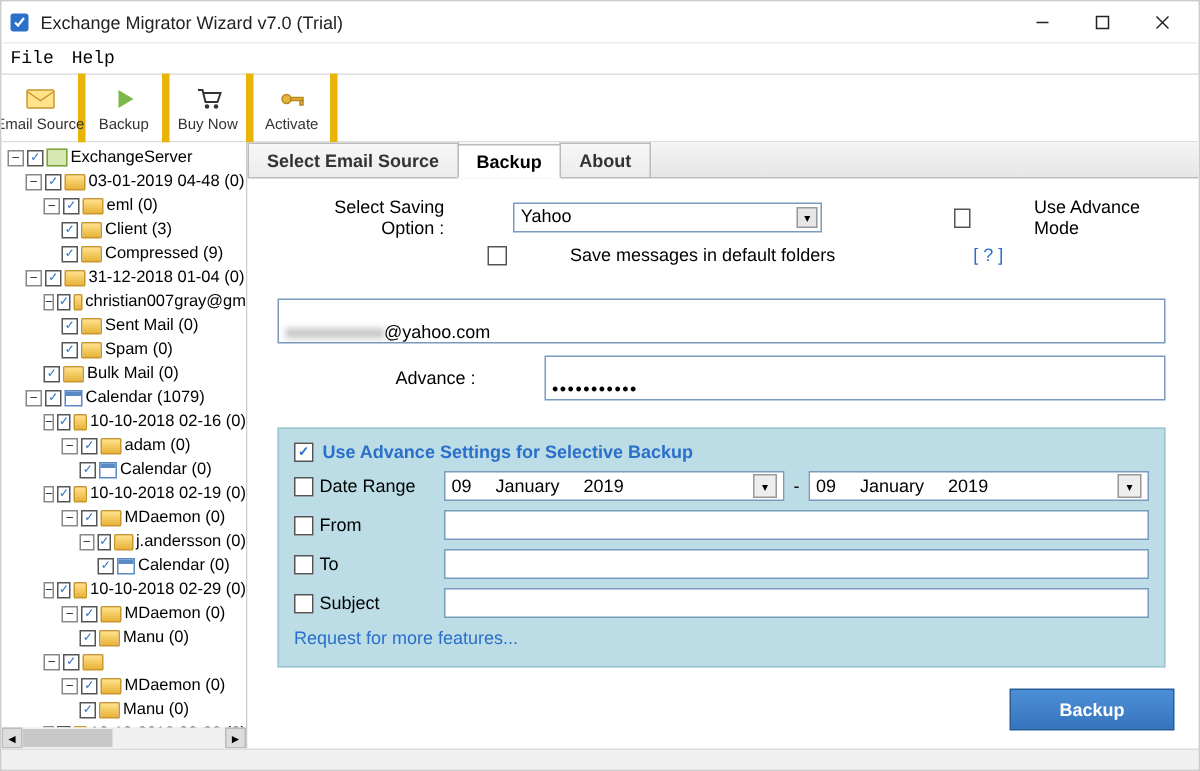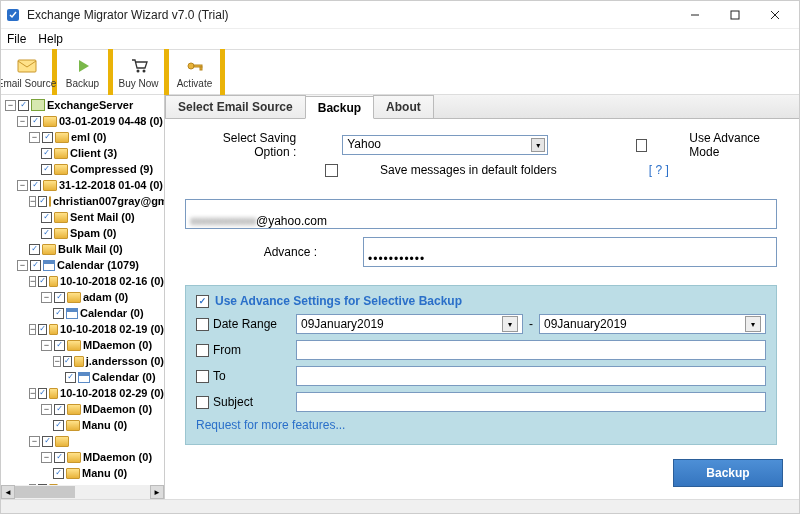--- a/index.html
+++ b/index.html
@@ -2,36 +2,36 @@
 <html><head>
 <meta charset="utf-8">
 <style>
 * { box-sizing: border-box; margin: 0; padding: 0; font-family: "Segoe UI", Tahoma, sans-serif; font-size: 12px; }
 body { background: #fff; width: 800px; height: 514px; overflow: hidden; border: 1px solid #ccc; position: relative; }
 .titlebar { height: 28px; background: #fff; display: flex; align-items: center; padding: 0 4px; border-bottom: 1px solid #eee; }
 .titlebar .icon { width: 16px; height: 16px; margin-right: 6px; }
 .titlebar .title { flex: 1; color: #222; font-size: 12px; }
 .titlebar .winbtn { width: 40px; height: 28px; display: flex; align-items: center; justify-content: center; cursor: default; }
 .menubar { height: 20px; display: flex; padding: 0 6px; gap: 12px; align-items: center; }
-.menubar span { cursor: default; }
+.menubar span { cursor: default; font-family: Liberation Mono, monospace; }
 .toolbar { height: 46px; display: flex; align-items: center; gap: 0; border-top: 1px solid #ddd; border-bottom: 1px solid #ddd; background: #fff; }
 .toolbtn { width: 56px; height: 46px; display: flex; flex-direction: column; align-items: center; justify-content: center; gap: 2px; border-right: 5px solid #eab308; cursor: default; }
 .toolbtn .ticon { width: 20px; height: 20px; display: flex; align-items: center; justify-content: center; }
 .toolbtn .tlabel { font-size: 10px; color: #333; white-space: nowrap; }
 .workspace { position: absolute; top: 94px; left: 0; right: 0; bottom: 14px; display: flex; }
 .tree { width: 164px; overflow: hidden; border-right: 1px solid #ccc; position: relative; background: #fff; }
 .tree-inner { padding: 2px 0 2px 4px; line-height: 16px; font-size: 11px; white-space: nowrap; }
 .node { display: flex; align-items: center; height: 16px; gap: 2px; }
 .exp { width: 11px; height: 11px; border: 1px solid #888; display: inline-flex; align-items: center; justify-content: center; font-size: 9px; line-height: 1; color: #333; background: #fff; }
 .chk { width: 11px; height: 11px; border: 1px solid #555; background: #fff; display: inline-flex; align-items: center; justify-content: center; font-size: 8px; color: #2a6fc9; }
 .fld { width: 14px; height: 11px; background: linear-gradient(#ffe28a,#e8b33a); border: 1px solid #c9972d; border-radius: 1px; display: inline-block; }
 .cal { width: 12px; height: 11px; background: #fff; border: 1px solid #5a8ac6; position: relative; display: inline-block; }
 .cal::before { content:""; position:absolute; top:0; left:0; right:0; height:3px; background:#5a8ac6; }
 .srv { width: 14px; height: 12px; background: #d7e8b0; border:1px solid #7aa33a; display:inline-block; }
-.nlabel { color: #000; font-size: 11px; font-weight: bold; }
+.nlabel { color: #000; font-size: 11px; }
 .i1 { padding-left: 12px; } .i2 { padding-left: 24px; } .i3 { padding-left: 36px; } .i4 { padding-left: 48px; } .i5 { padding-left: 60px; }
 .tree-hscroll { position:absolute; bottom:0; left:0; right:0; height:14px; background:#f0f0f0; display:flex; }
 .tree-hscroll .ar { width:14px; height:14px; background:#ddd; border:1px solid #bbb; display:flex; align-items:center; justify-content:center; font-size:8px; }
 .tree-hscroll .track { flex:1; background:#f0f0f0; position:relative; }
 .tree-hscroll .thumb { position:absolute; left:0; top:1px; height:12px; width:60px; background:#c8c8c8; }
 .main { flex: 1; position: relative; background: #fff; }
 .tabs { display: flex; height: 24px; background: linear-gradient(#f4f4f4,#e6e6e6); border-bottom: 1px solid #bbb; }
 .tab { padding: 4px 12px; border: 1px solid #bbb; border-bottom: none; background: linear-gradient(#f7f7f7,#ececec); margin-right:-1px; font-weight: bold; font-size: 12px; cursor: default; }
 .tab.active { background: #fff; border-bottom: 1px solid #fff; position: relative; top: 1px; }
 .tab.inactive { color: #333; font-weight: bold; }
@@ -42,21 +42,21 @@
 .sel .dd { position:absolute; right:2px; top:2px; width:14px; height:14px; background:#e6e6e6; border:1px solid #999; display:flex; align-items:center; justify-content:center; font-size:8px; }
 .cbox { width: 13px; height: 13px; border: 1px solid #555; margin-right: 4px; display: inline-flex; align-items: center; justify-content: center; font-size: 9px; color: #2a6fc9; background:#fff; }
 .txt { height: 20px; border: 1px solid #7a9ac0; background: #fff; padding: 14px 4px; font-size:12px; }
 .linkish { color: #2a6fc9; }
 .adv-wrap { background: #bcdde6; border: 1px solid #9bc5d0; padding: 8px 10px 12px 10px; }
 .adv-title { display: flex; align-items: center; margin-bottom: 6px; font-weight: bold; color: #2a6fc9; }
 .adv-grid { background: #bcdde6; }
 .adv-row { display: flex; align-items: center; margin-bottom: 6px; }
 .adv-row .albl { width: 100px; display: flex; align-items: center; }
 .adv-field { flex: 1; height: 20px; border: 1px solid #7a9ac0; background: #fff; }
-.date { width: 172px; display: flex; align-items: center; gap: 0; padding: 0 4px; }
+.date { width: 172px; display: flex; align-items: center; gap: 16px; padding: 0 4px; }
 .cal-btn { width:16px; height:16px; border:1px solid #999; background:#eee; display:inline-flex; align-items:center; justify-content:center; font-size:8px; }
 .request { color: #2a6fc9; margin-top: 6px; }
 .backup-btn { position: absolute; right: 16px; bottom: 12px; width: 110px; height: 28px; background: linear-gradient(#4d8fd6,#3575bf); border: 1px solid #2b5e99; color: #fff; font-weight: bold; display: flex; align-items: center; justify-content: center; cursor: default; }
 .blurred { filter: blur(2px); color:#666; letter-spacing: -0.5px; }
 .bottombar { position:absolute; bottom:0; left:0; right:0; height:14px; background:#f0f0f0; border-top:1px solid #ddd; }
 </style>
 </head>
 <body>
 
 <div class="titlebar">

